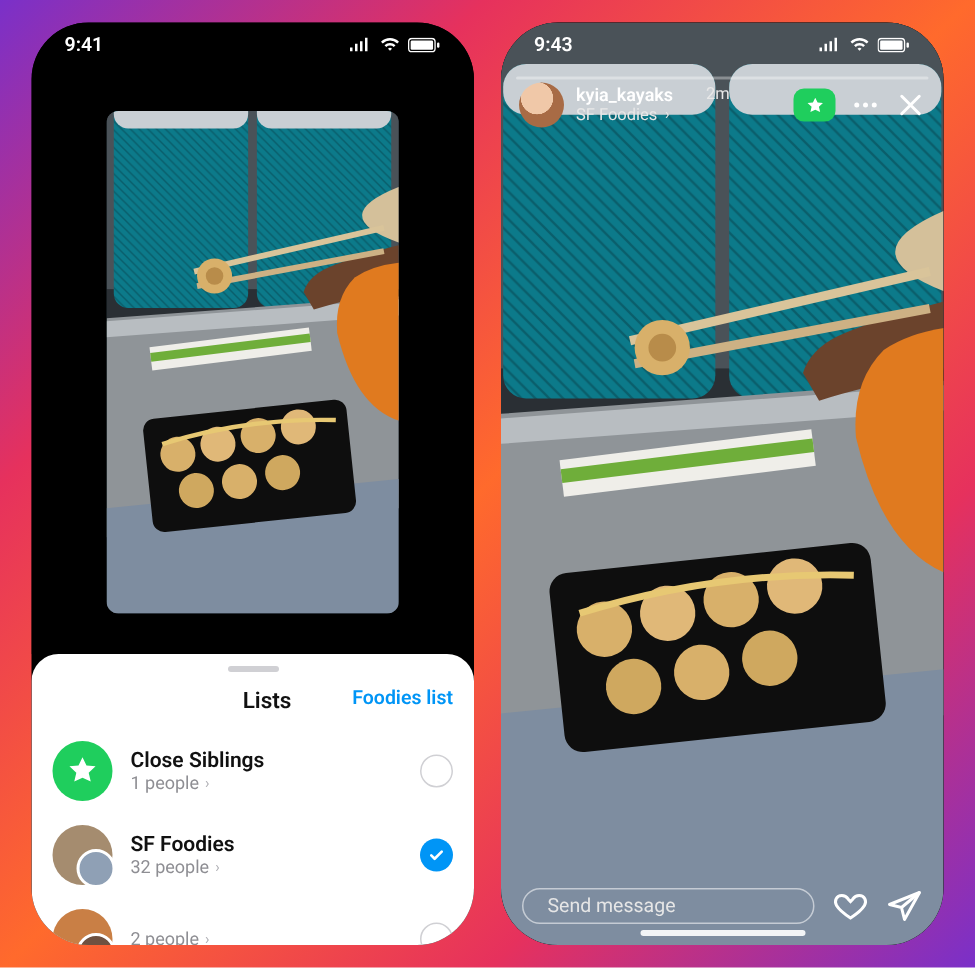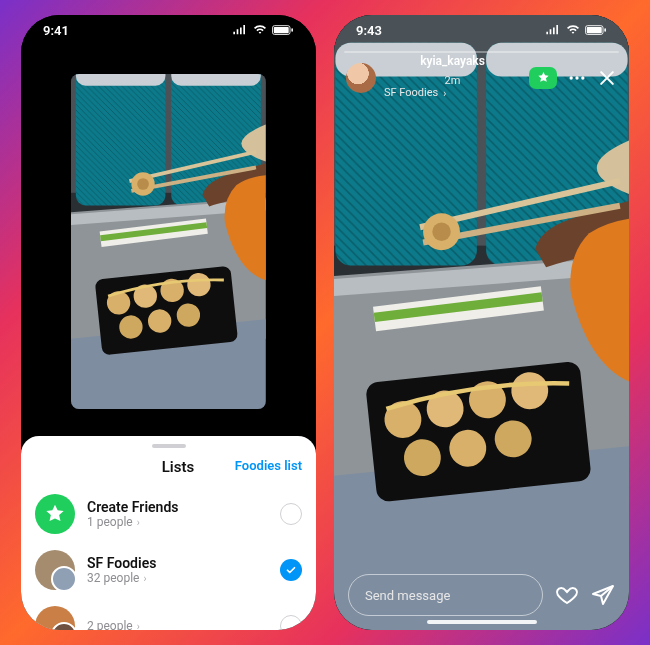--- a/index.html
+++ b/index.html
@@ -128,41 +128,41 @@
     display:flex; align-items:center; gap:8px;
     padding: 0 12px;
     z-index:20;
   }
   .story-avatar {
     width:30px; height:30px; border-radius:50%;
     background: radial-gradient(circle at 40% 35%, #f0c8a8 0 40%, #a86b45 41% 100%);
     flex:0 0 30px;
   }
   .story-meta { flex:1; color:#fff; font-size:12px; line-height:1.15;}
-  .story-user { font-weight:600; display:flex; align-items:center; gap:6px;flex-direction:column;}
+  .story-user { font-weight:600; display:flex; align-items:flex-start; gap:22px;}
   .story-time { font-weight:400; color:#e8e8e8; font-size:11px;}
   .story-audience { font-size:11px; color:#e8e8e8; display:flex; align-items:center; gap:3px;}
   .story-actions { display:flex; align-items:center; gap:10px; }
   .badge {
     background:#1fce5d; border-radius:7px;
     width:28px; height:22px; display:flex; align-items:center; justify-content:center;
   }
   .icon-btn { color:#fff; display:flex; align-items:center; justify-content:center;}
   .progress {
     position:absolute; top:36px; left:10px; right:10px; height:2px;
     background:rgba(255,255,255,0.35); border-radius:1px;
   }
   .story-footer {
     position:absolute; bottom:14px; left:0; right:0;
     display:flex; align-items:center; gap:12px;
     padding:0 14px;
   }
   .reply-pill {
     flex:1; border:1px solid rgba(255,255,255,0.55);
-    border-radius:22px; height:42px;
+    border-radius:22px; height:24px;
     display:flex; align-items:center;
     padding:0 16px; color:#e6e6e6; font-size:13px;
   }
 
   
   .sushi-scene { width:100%; height:100%; display:block; }
 </style>
 </head>
 <body>
 
@@ -251,21 +251,21 @@
 
     <div class="list">
       <div class="row">
         <div class="avatar-wrap green">
           <svg width="22" height="22" viewBox="0 0 24 24">
               <path fill="#fff" d="M12 2l2.9 6 6.6.6-5 4.6 1.5 6.5L12 16.9 6 19.7l1.5-6.5-5-4.6 6.6-.6z"></path>
             </svg>
         </div>
         <div class="row-text">
           <div class="row-title">
-              <span>Create Friends</span>
+              <span>Close Siblings</span>
             </div>
           <div class="row-sub">
               <span>1 people</span>
               <span class="chev">›</span>
             </div>
         </div>
         <div class="radio"></div>
       </div>
 
       <div class="row">

